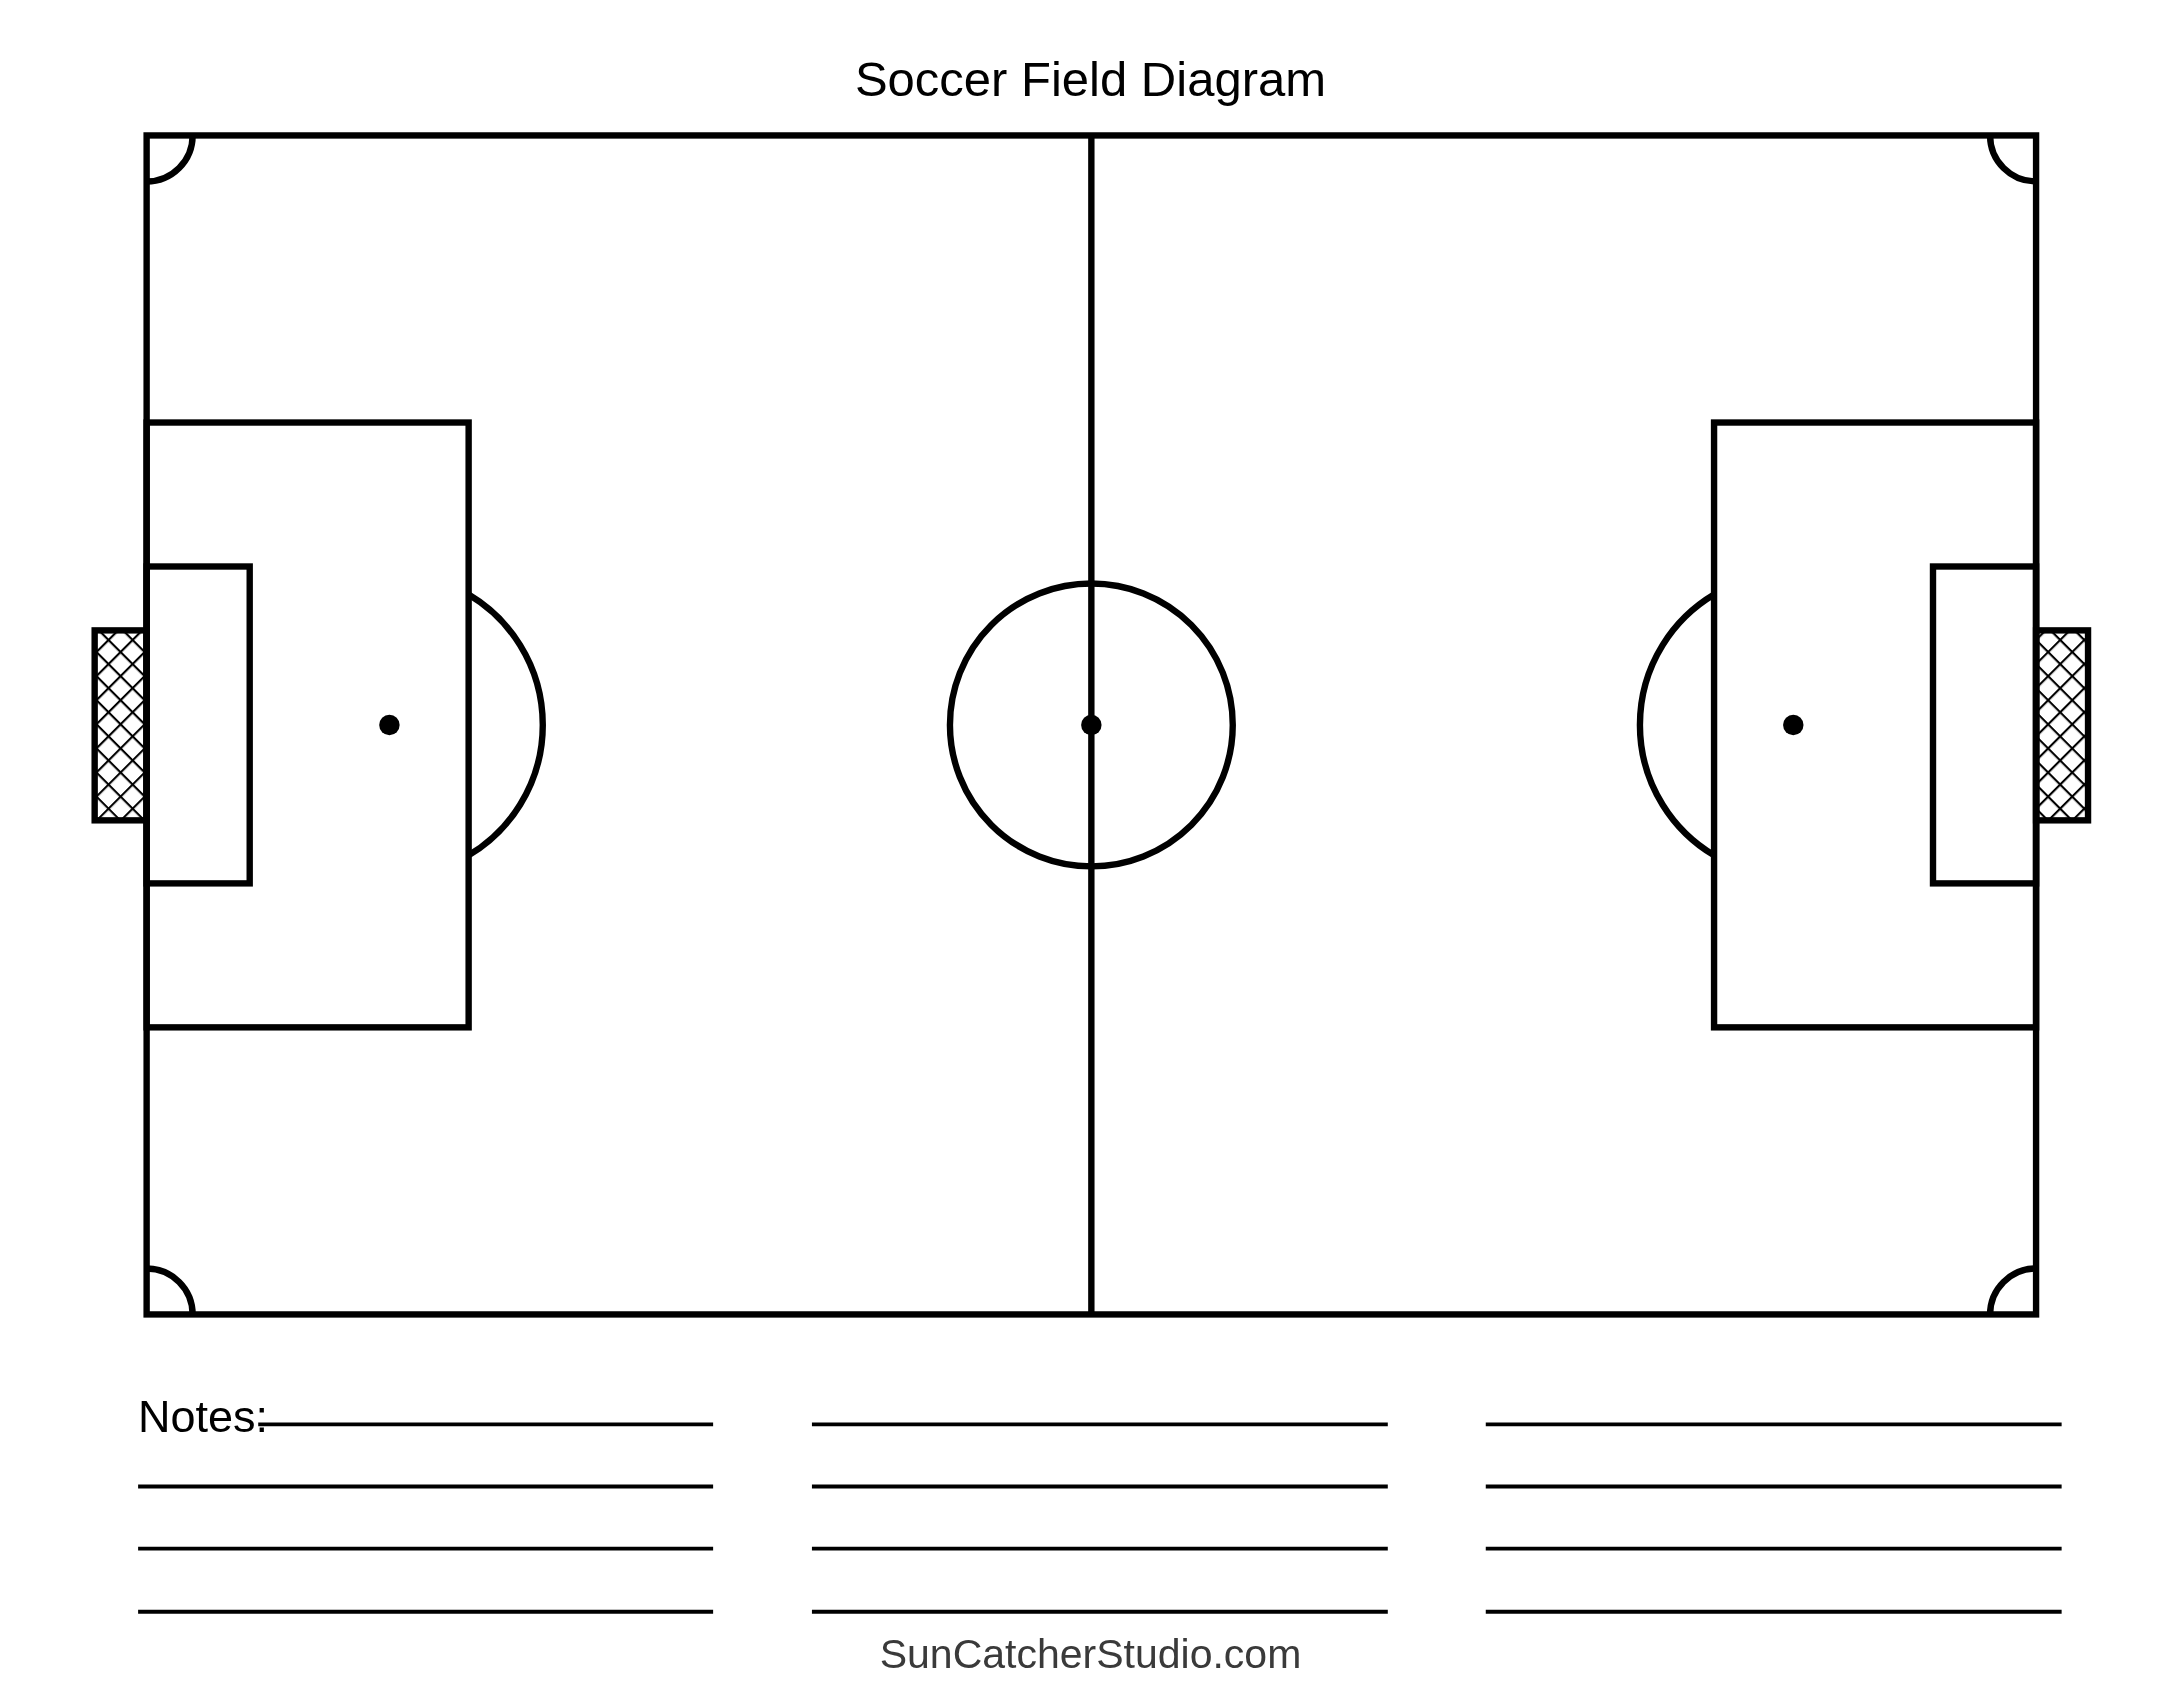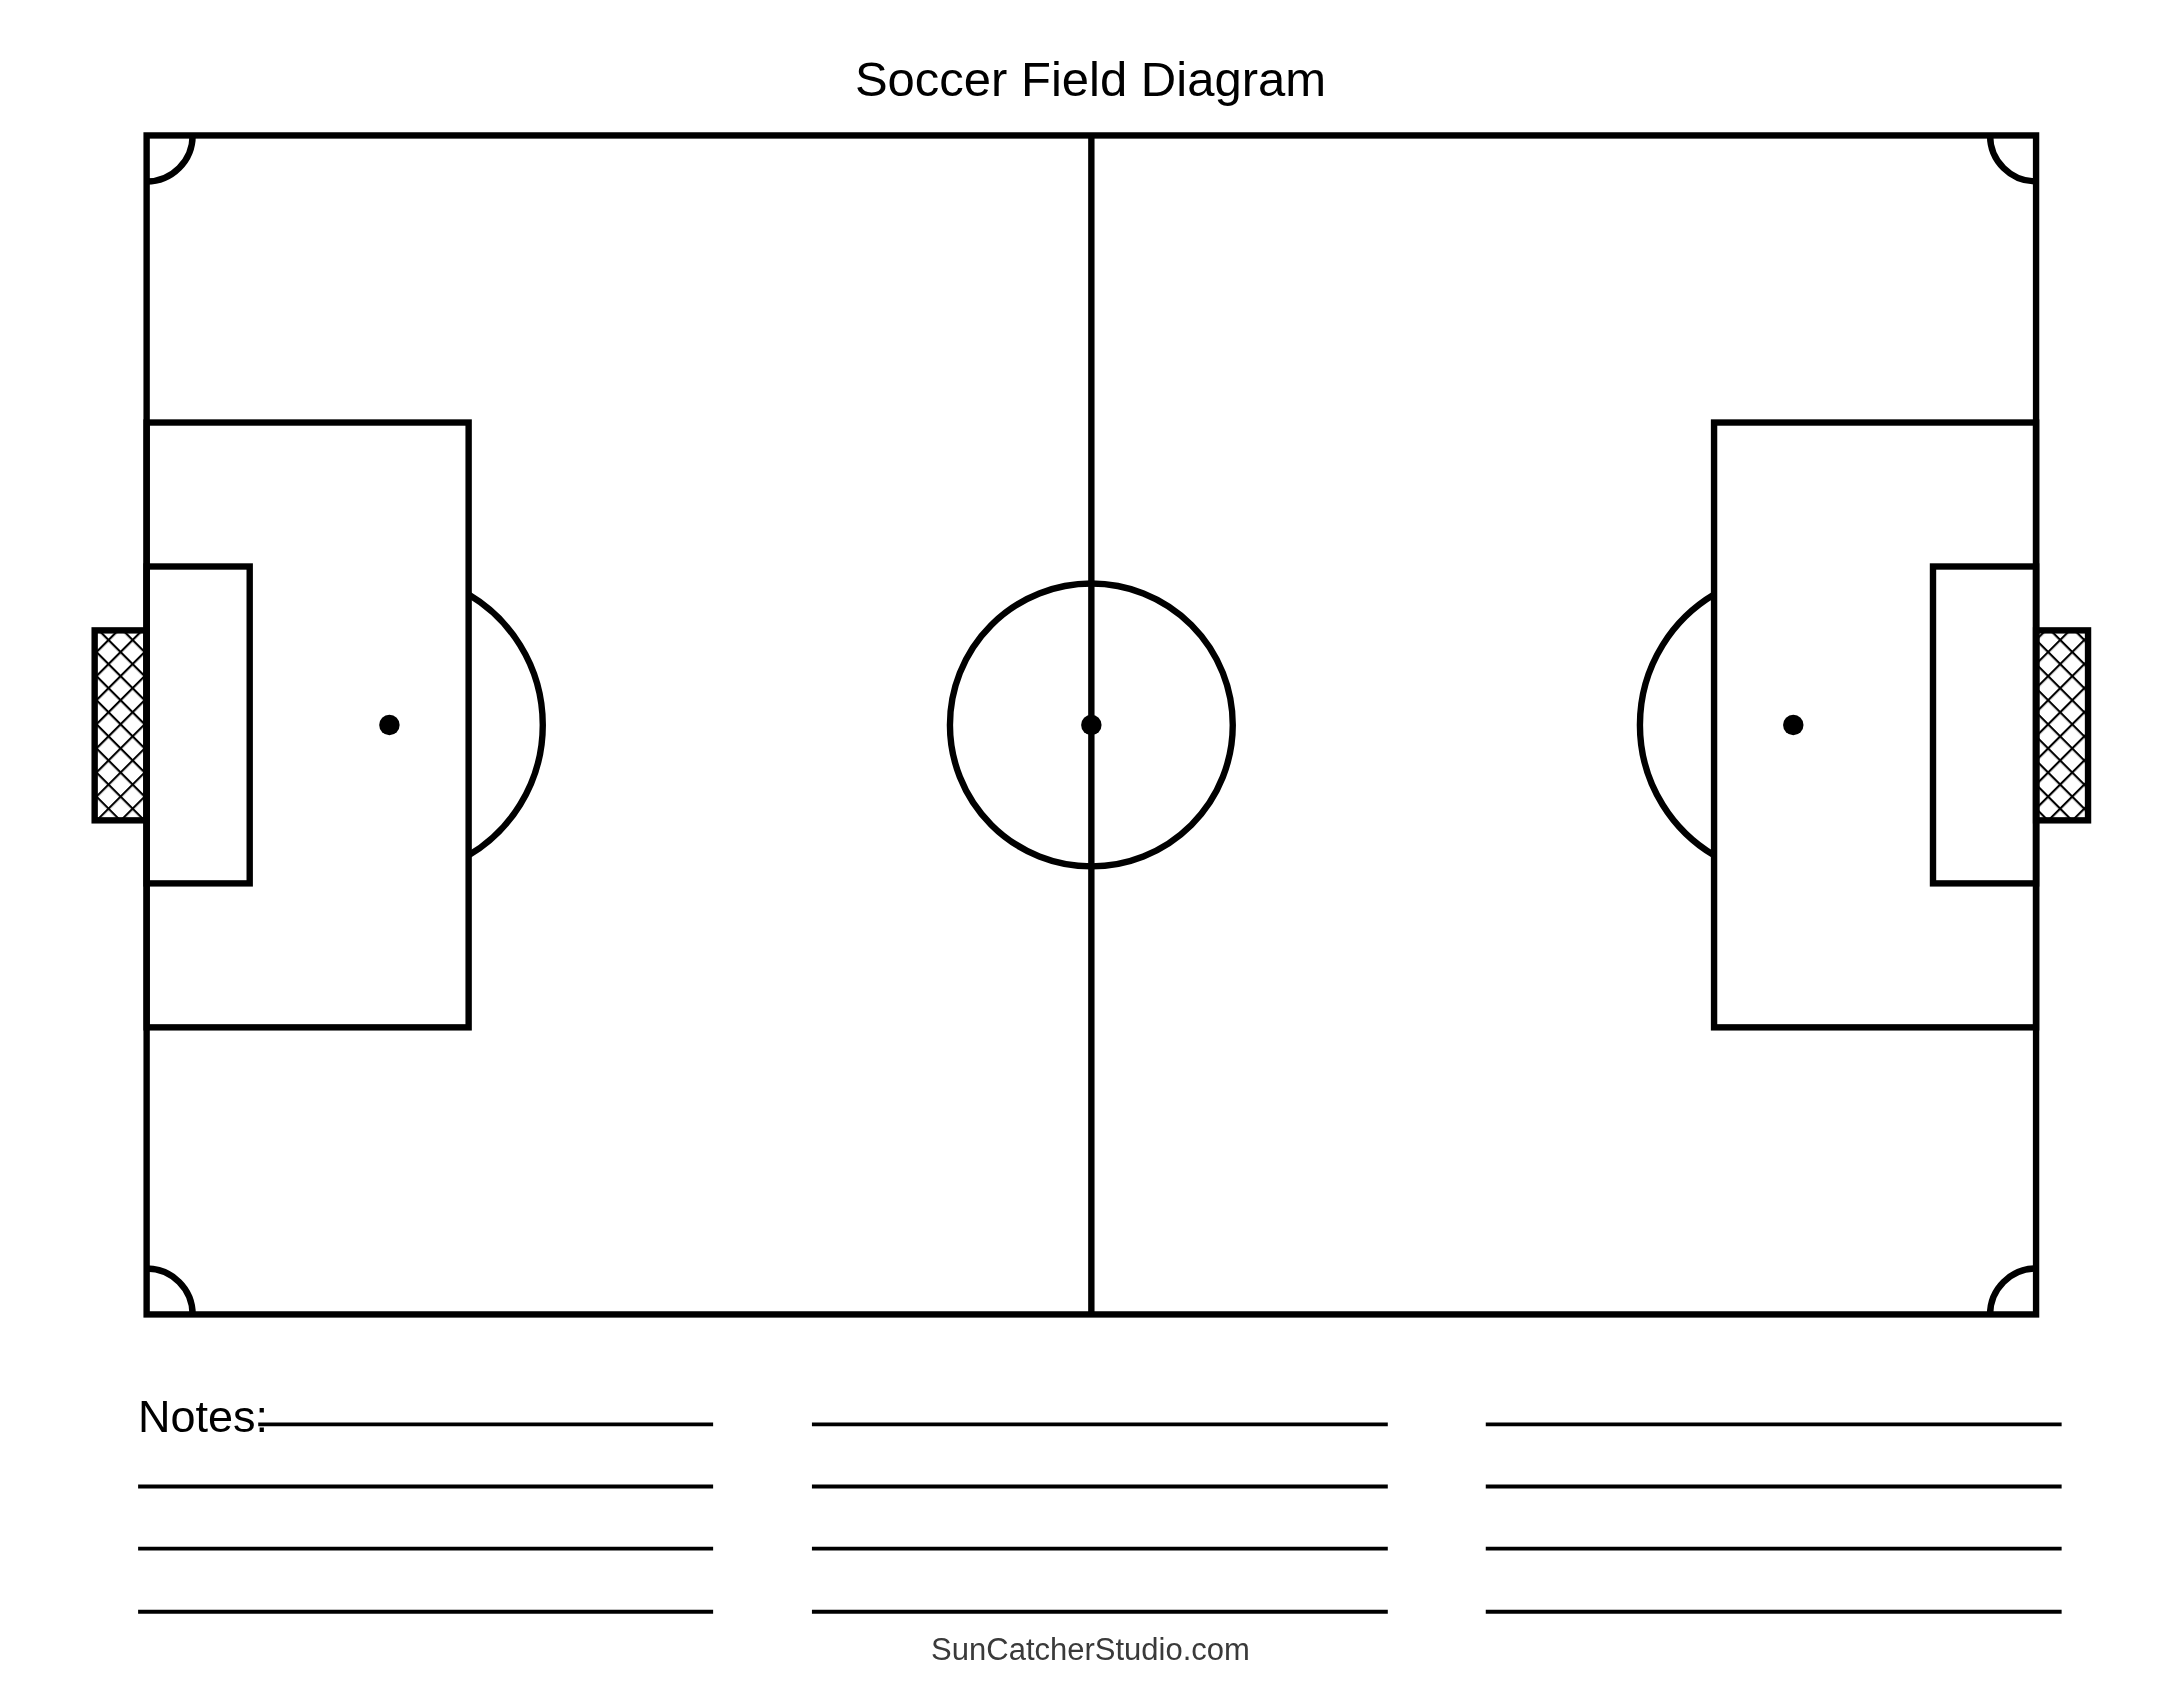--- a/index.html
+++ b/index.html
@@ -40,21 +40,21 @@
     font-size: 45px;
     line-height: 1;
     color: #000000;
   }
   .watermark {
     position: absolute;
     left: 0;
     top: 1634px;
     width: 100%;
     text-align: center;
-    font-size: 31px;
+    font-size: 41px;
     line-height: 1;
     color: #3a3a3a;
   }
 </style>
 </head>
 <body>
 
 <div class="page">
 
   <div class="title">Soccer Field Diagram</div>

